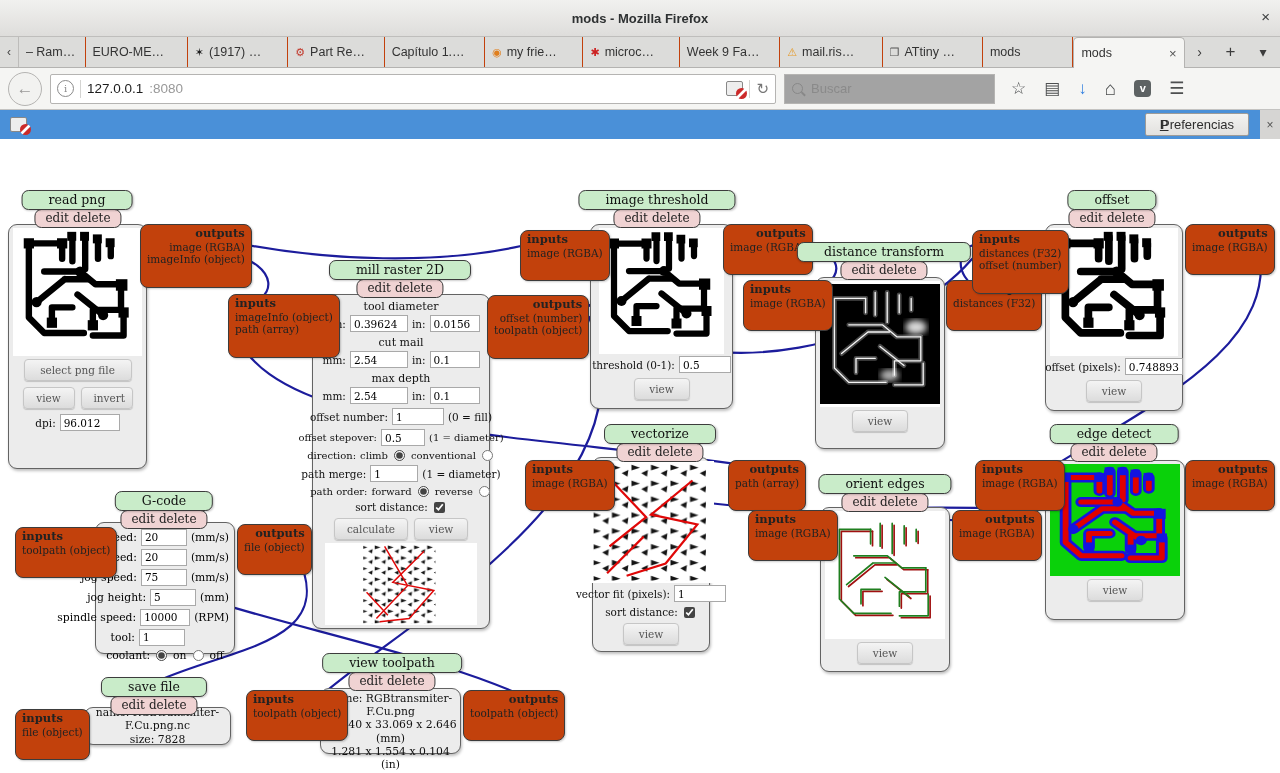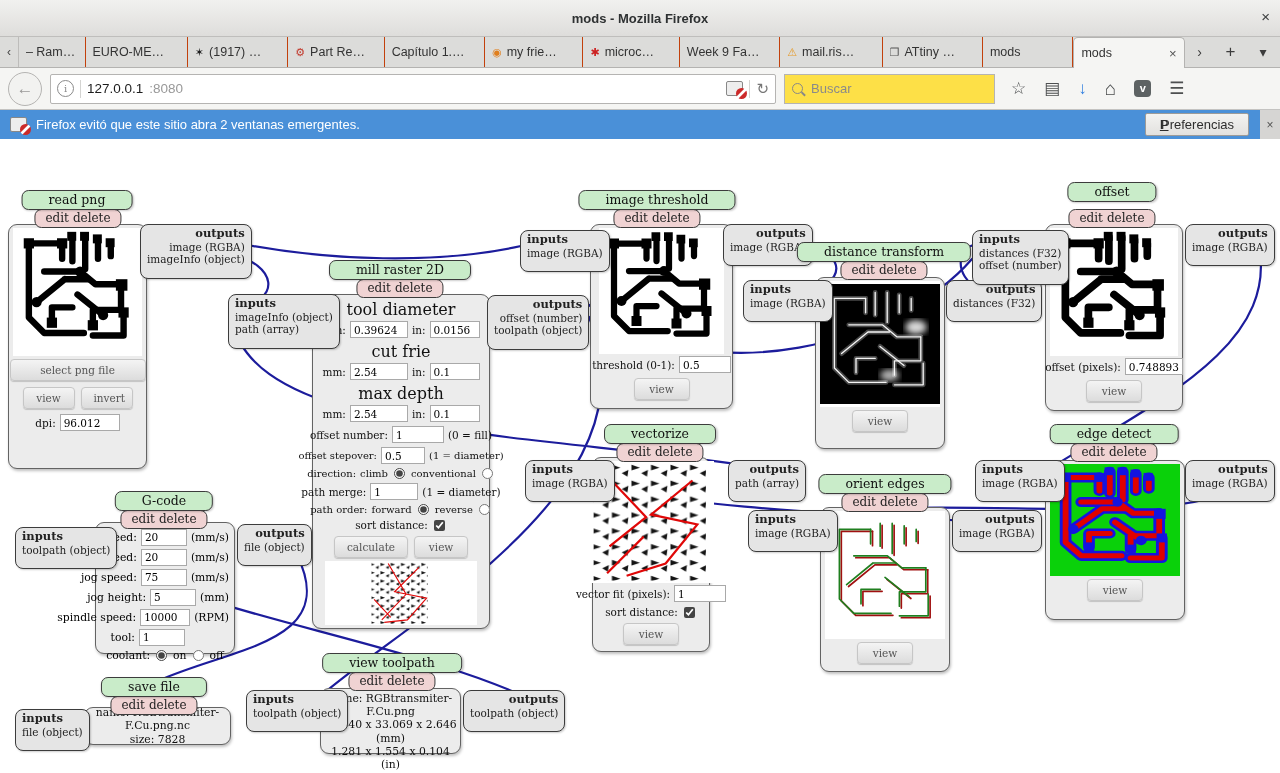--- a/index.html
+++ b/index.html
@@ -19,21 +19,21 @@
   .backbtn{width:32px;height:32px;border-radius:50%;background:#f2f2f0;border:1px solid #b5b4b2;color:#9a9998;font-size:17px;display:flex;align-items:center;justify-content:center;}
   #urlbar{flex:0 0 712px;height:28px;background:#fff;border:1px solid #b5b4b2;border-radius:2px;display:flex;align-items:center;padding:0 6px;gap:6px;font-size:13.5px;}
   .icon-info{width:15px;height:15px;border:1px solid #8a8a8a;border-radius:50%;color:#8a8a8a;font-size:10px;display:flex;align-items:center;justify-content:center;font-family:"DejaVu Serif",serif;}
   .vsep{width:1px;height:18px;background:#d4d4d2;}
   #urlbar .host{color:#1c1c1c;}
   #urlbar .port{color:#999;}
   #urlbar .spacer{flex:1;}
   .icon-popupblocked{width:15px;height:13px;border:1px solid #888;border-radius:2px;background:#eee;position:relative;flex:none;}
   .icon-popupblocked::after{content:"";position:absolute;right:-5px;bottom:-4px;width:11px;height:11px;border-radius:50%;background:linear-gradient(135deg,rgba(0,0,0,0) 40%,#fff 42%,#fff 58%,rgba(0,0,0,0) 60%),#cc2a2a;}
   .icon-reload{color:#777;font-size:15px;}
-  #searchbar{flex:0 0 195px;height:28px;background:#fde047;border:1px solid #b5b4b2;border-radius:0;display:flex;align-items:center;gap:6px;padding:0 7px;}
+  #searchbar{flex:0 0 195px;height:28px;background:#a3a3a3;border:1px solid #b5b4b2;border-radius:0;display:flex;align-items:center;gap:6px;padding:0 7px;}
   .icon-mag{width:9px;height:9px;border:1.5px solid #888;border-radius:50%;position:relative;flex:none;}
   .icon-mag::after{content:"";position:absolute;width:5px;height:1.5px;background:#888;transform:rotate(45deg);right:-4px;bottom:-1px;}
   #searchbar input{border:none;outline:none;font-size:13px;color:#333;width:140px;background:transparent;}
   #searchbar input::placeholder{color:#8a8a8a;}
   .navicons{display:flex;align-items:center;gap:18px;margin-left:8px;color:#4d4f50;}
   .nvi{font-size:17px;line-height:1;}
   .nvi.dl{color:#2f7fe0;font-weight:bold;}
   .nvi.pocket{width:17px;height:17px;background:#5d6263;border-radius:4px;color:#fff;font-size:11px;display:flex;align-items:center;justify-content:center;font-weight:bold;}
   #notifbar{height:29px;background:#4a90d8;display:flex;align-items:center;padding:0 10px;gap:9px;color:#fff;font-size:13px;}
   #notifbar .spacer{flex:1;}
@@ -41,29 +41,29 @@
   .prefbtn u{text-decoration:underline;}
   .notifclose{width:18px;height:21px;background:#d6d5d3;color:#555;display:flex;align-items:center;justify-content:center;font-size:12px;margin-right:-10px;margin-left:2px;height:29px;width:20px;}
   
   #canvas{position:relative;width:1280px;height:636px;background:#fff;font-family:"DejaVu Serif",serif;}
   #wires{position:absolute;left:0;top:0;z-index:0;pointer-events:none;}
   #wires path{fill:none;stroke:#1c1c9c;stroke-width:2.2;stroke-linecap:round;}
   .mbody{position:absolute;background:#ececec;border:1.6px solid #636363;border-radius:9px;box-shadow:1px 2px 3px rgba(0,0,0,.25);z-index:1;box-sizing:border-box;padding:3px;display:flex;flex-direction:column;align-items:center;}
   .tpill{position:absolute;transform:translateX(-50%);background:#c9ecc9;border:1.4px solid #3c3c3c;border-radius:7px;padding:1px 26px 2px;font-size:12.5px;color:#111;z-index:3;white-space:nowrap;box-shadow:1px 1px 2px rgba(0,0,0,.2);}
   .epill{position:absolute;transform:translateX(-50%);background:#f0d3d3;border:1.4px solid #3c3c3c;border-radius:7px;padding:1px 8px 2px;font-size:12px;color:#222;z-index:2;white-space:nowrap;}
   .epill span{margin:0 2px;}
-  .iopill{position:absolute;background:#e5e5e5;border:1.4px solid #3c3c3c;border-radius:8px;padding:2px 6px 12px;font-size:10.5px;line-height:1.2;color:#222;z-index:2;white-space:nowrap;box-shadow:1px 1px 2px rgba(0,0,0,.2);}
+  .iopill{position:absolute;background:#c2410c;border:1.4px solid #3c3c3c;border-radius:8px;padding:2px 6px 21px;font-size:10.5px;line-height:1.2;color:#222;z-index:2;white-space:nowrap;box-shadow:1px 1px 2px rgba(0,0,0,.2);}
   .iopill b{display:block;font-size:11.5px;}
   .iopill span{display:block;}
   .iopill.out{text-align:right;}
   .thumb{background:#fff;display:block;}
   .mbtn{background:linear-gradient(#f4f4f4,#dcdcdc);border:1px solid #c6c6c6;border-radius:4px;color:#555;font-family:"DejaVu Serif",serif;font-size:10.5px;padding:4px 12px;margin:3px;box-shadow:0 1px 1px rgba(0,0,0,.18);}
   .tin{background:#fff;border:1px solid #a9a9a9;font-family:"DejaVu Serif",serif;font-size:10.5px;height:15px;padding:0 3px;box-sizing:content-box;}
   .frow{display:flex;align-items:center;justify-content:center;gap:4px;margin:2px 0;font-size:10.5px;color:#111;white-space:nowrap;}
-  .fhead{text-align:left;font-size:16px;margin-top:2px;color:#111;}
+  .fhead{text-align:left;font-size:11px;margin-top:2px;color:#111;}
   .ilines{text-align:center;font-size:10.8px;line-height:1.22;color:#111;}
   input[type=radio],input[type=checkbox]{width:11px;height:11px;margin:0 2px;accent-color:#444;}
   .gcrow{display:flex;align-items:center;justify-content:flex-end;gap:4px;margin:1.5px 0;font-size:10.8px;white-space:nowrap;width:100%;}
   .gcrow .u{width:40px;text-align:right;}
 </style>
 </head>
 <body>
 
 <svg width="0" height="0" style="position:absolute" aria-hidden="true">
   <defs>
@@ -177,21 +177,20 @@
     <span class="nvi">▤</span>
     <span class="nvi dl">↓</span>
     <span class="nvi" style="font-size:19px">⌂</span>
     <span class="nvi pocket">v</span>
     <span class="nvi">☰</span>
   </div>
 </div>
 
 <div id="notifbar">
   <span class="icon-popupblocked"></span>
-  <span>Firefox evitó que este sitio abra 2 ventanas emergentes.</span>
   <span class="spacer"></span>
   <button class="prefbtn"><u>P</u><span style="margin-left:-7.5px">Preferencias</span></button>
   <span class="notifclose">×</span>
 </div>
 
 <div id="canvas">
 
   <svg id="wires" width="1280" height="636" viewBox="0 137 1280 636">
     <path d="M232,240 C330,260 440,262 521,244"></path>
     <path d="M230,252 C278,262 282,300 236,305"></path>
@@ -210,21 +209,21 @@
   <div class="tpill" style="left:77px;top:51px">read png</div>
   <div class="epill" style="left:78px;top:70px">
     <span>edit</span><span>delete</span>
   </div>
   <div class="mbody" style="left:8px;top:85px;width:139px;height:245px">
     <svg class="thumb" width="129" height="128" viewBox="0 0 100 100">
       <rect width="100" height="100" fill="#fff"></rect>
       <use href="#pcbart" stroke="#000" stroke-width="5"></use>
         <use href="#pcbpads" fill="#000"></use>
     </svg>
-    <button class="mbtn" style="width:136px">select png file</button>
+    <button class="mbtn" style="width:108px">select png file</button>
     <div style="display:flex">
       <button class="mbtn" style="width:52px">view</button>
       <button class="mbtn" style="width:52px">invert</button>
     </div>
     <div class="frow">
         <span>dpi:</span>
         <input class="tin" style="width: 52px;" value="96.012">
       </div>
   </div>
   <div class="iopill out" style="left:140px;top:85px">
@@ -243,21 +242,21 @@
     <span>path (array)</span>
   </div>
   <div class="mbody" style="left:312px;top:155px;width:178px;height:335px">
     <div class="fhead">tool diameter</div>
     <div class="frow">
         <span>mm:</span>
         <input class="tin" style="width: 50px;" value="0.39624">
         <span>in:</span>
         <input class="tin" style="width: 42px;" value="0.0156">
       </div>
-    <div class="fhead">cut frie</div>
+    <div class="fhead">cut mail</div>
     <div class="frow">
         <span>mm:</span>
         <input class="tin" style="width: 50px;" value="2.54">
         <span>in:</span>
         <input class="tin" style="width: 42px;" value="0.1">
       </div>
     <div class="fhead">max depth</div>
     <div class="frow">
         <span>mm:</span>
         <input class="tin" style="width: 50px;" value="2.54">
@@ -354,21 +353,21 @@
       <ellipse cx="80" cy="36" rx="9" ry="6" fill="#fff" opacity="0.85" filter="url(#soft)"></ellipse>
       <ellipse cx="58" cy="76" rx="8" ry="5" fill="#fff" opacity="0.7" filter="url(#soft)"></ellipse>
     </svg>
     <button class="mbtn" style="width:56px">view</button>
   </div>
   <div class="iopill out" style="left:946px;top:141px">
     <b>outputs</b>
     <span>distances (F32)</span>
   </div>
 
-  <div class="tpill" style="left:1112px;top:43px">offset</div>
+  <div class="tpill" style="left:1112px;top:51px">offset</div>
   <div class="epill" style="left:1112px;top:70px">
     <span>edit</span><span>delete</span>
   </div>
   <div class="iopill" style="left:972px;top:91px">
     <b>inputs</b>
     <span>distances (F32)</span>
     <span>offset (number)</span>
   </div>
   <div class="mbody" style="left:1045px;top:85px;width:138px;height:187px">
     <svg class="thumb" width="128" height="128" viewBox="0 0 100 100">

